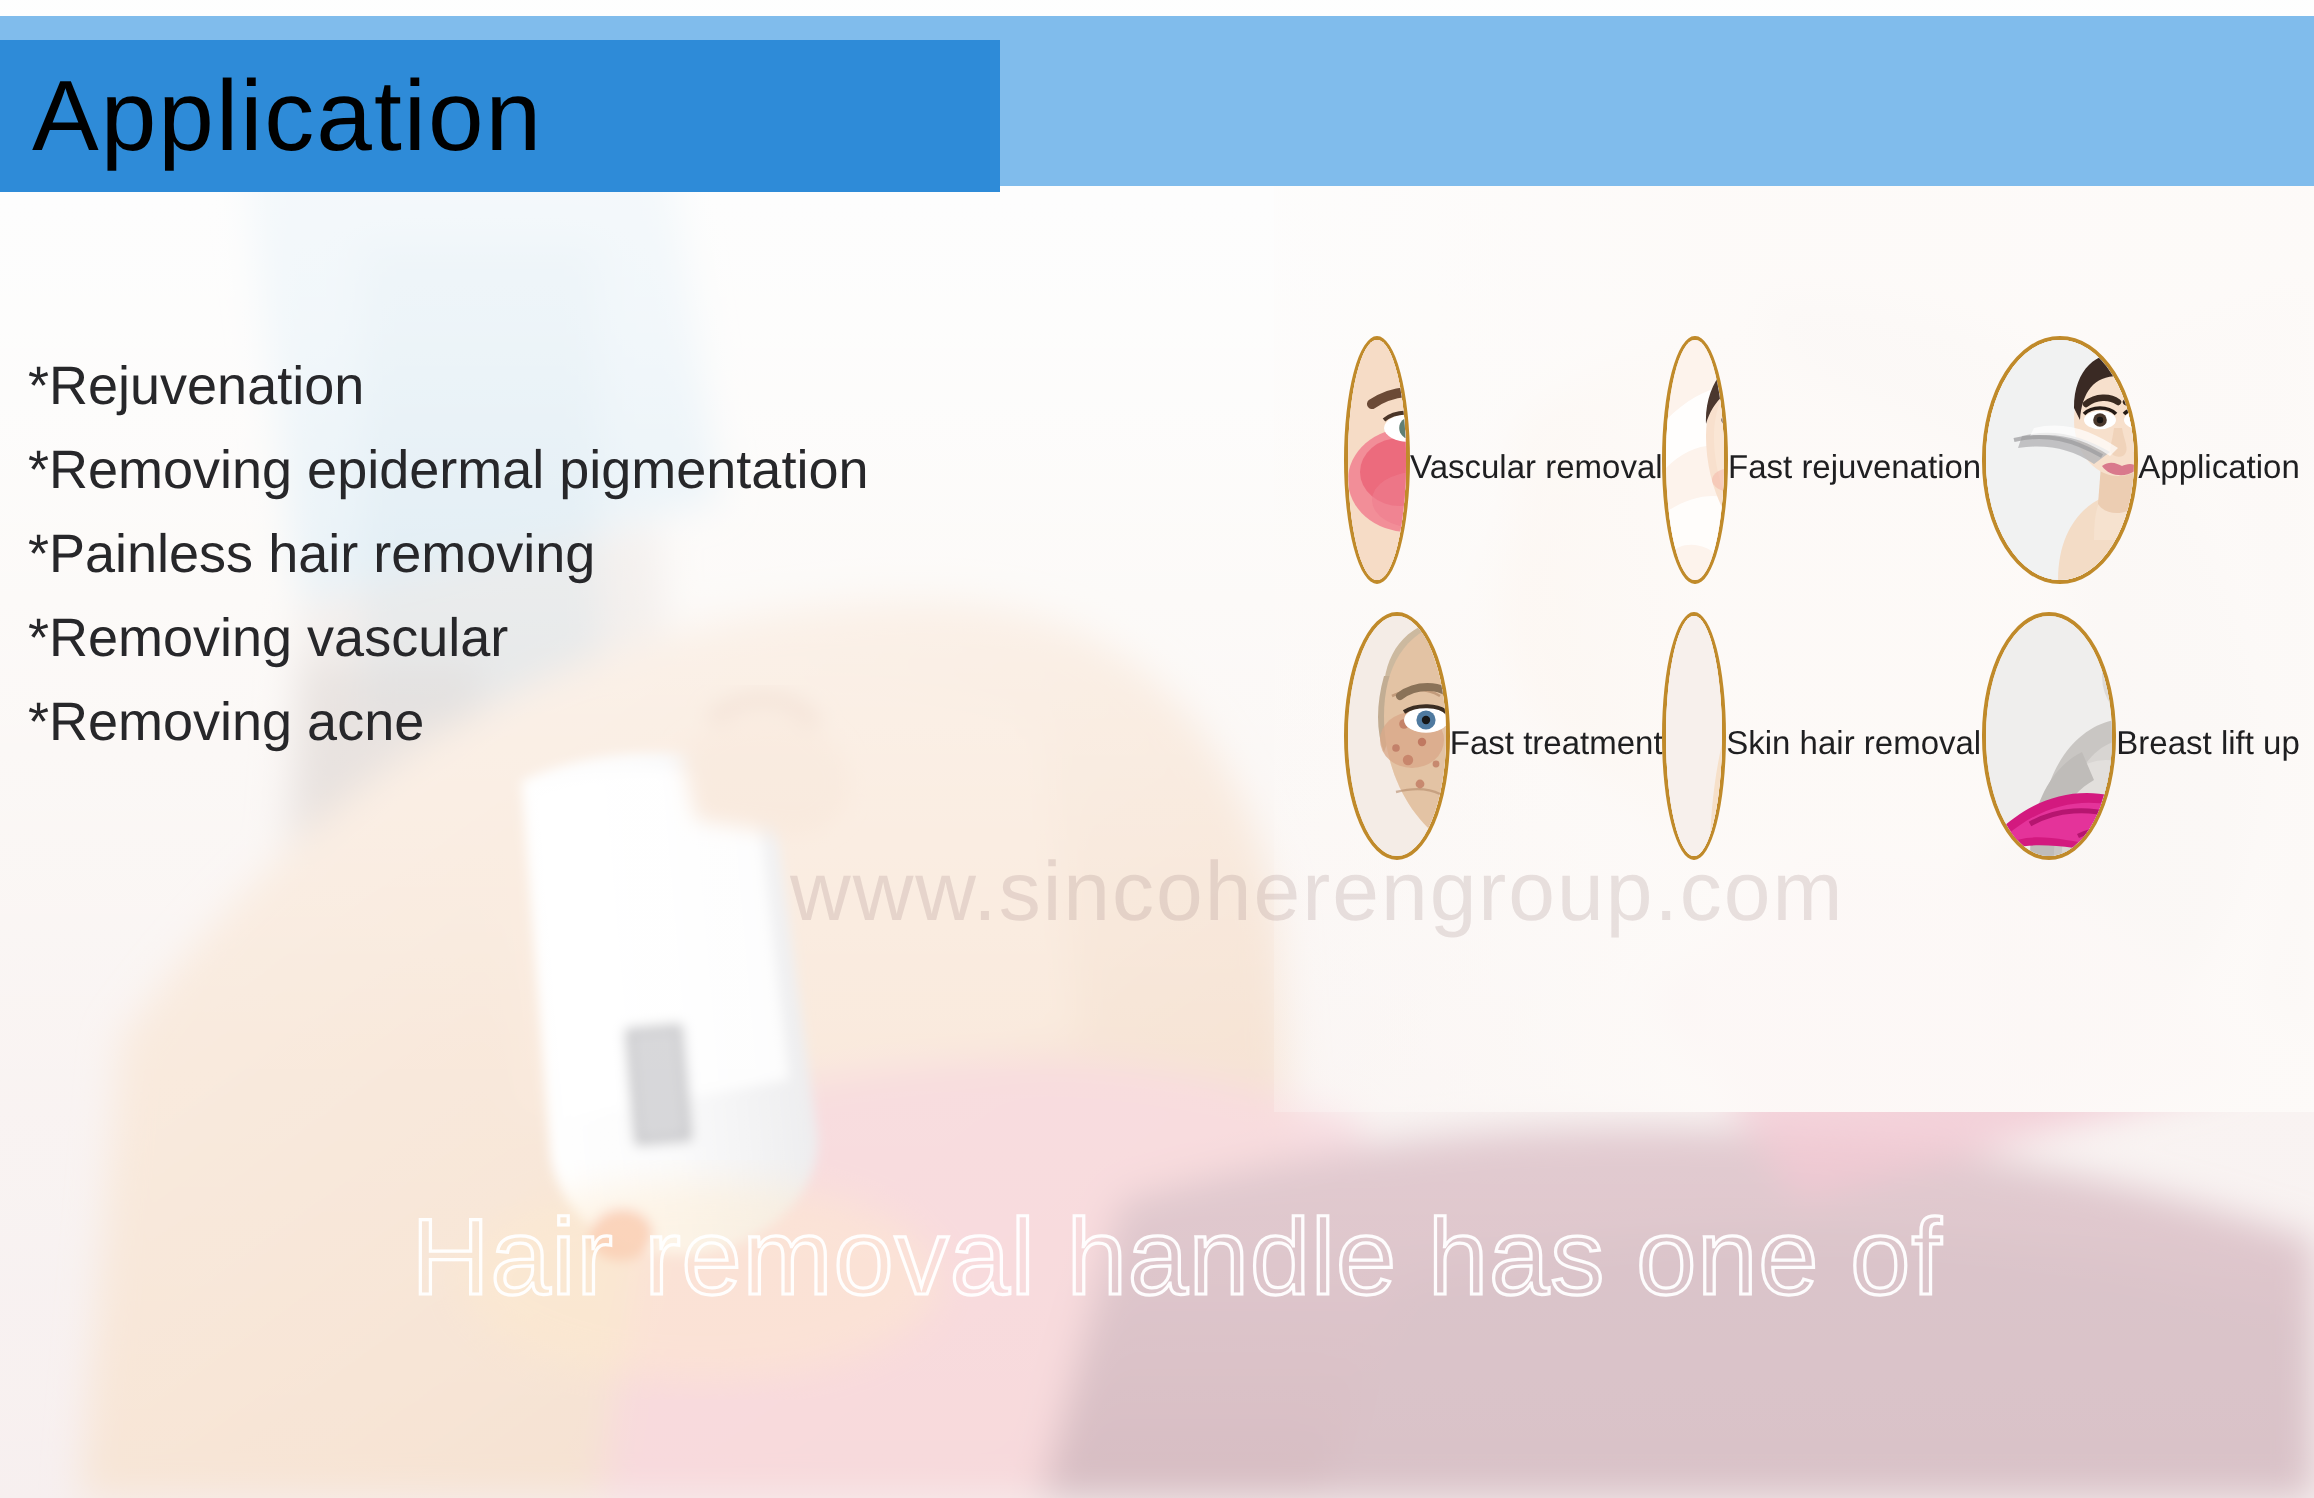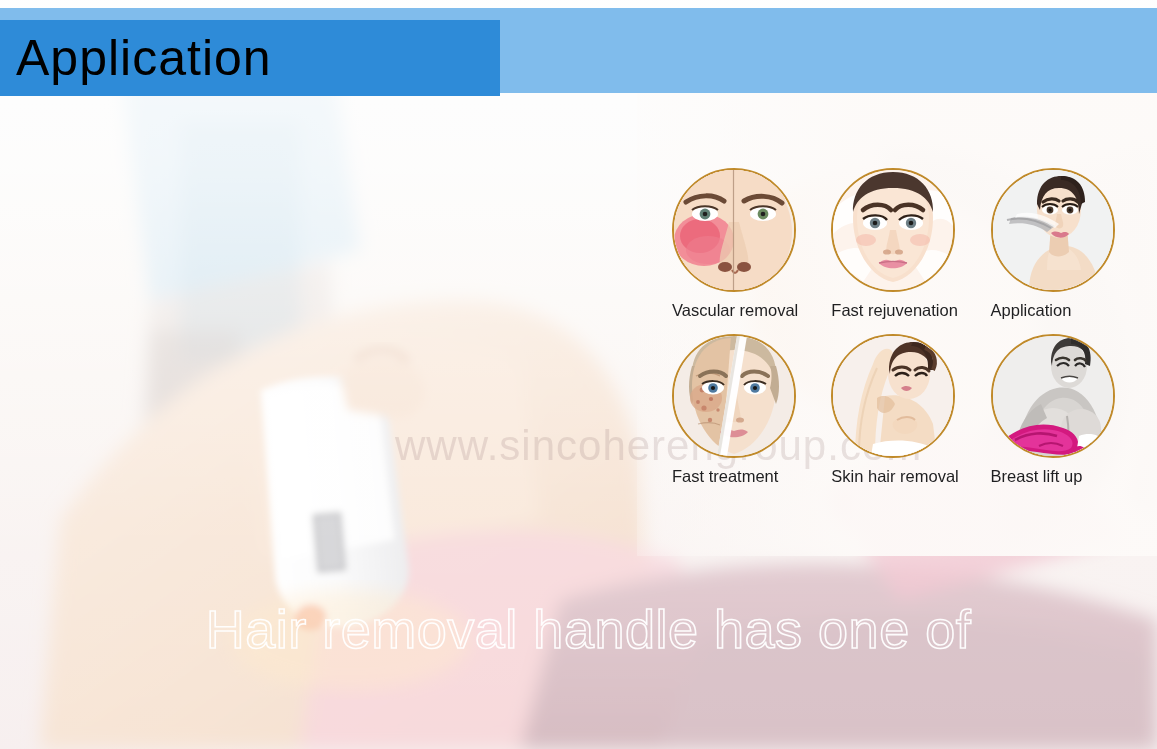--- a/index.html
+++ b/index.html
@@ -96,22 +96,22 @@
     left: 672px;
     top: 168px;
     width: 478px;
     display: flex;
     flex-wrap: wrap;
   }
   .app-cell {
     width: 159.3px;
     margin-bottom: 14px;
     display: flex;
-    flex-direction: column;
-    align-items: flex-start;
+    flex-direction: row;
+    align-items: center;
   }
   .app-circle {
     width: 124px;
     height: 124px;
     border-radius: 50%;
     border: 2px solid #c08a2a;
     overflow: hidden;
     position: relative;
     background: #f6f1ec;
     box-sizing: border-box;
@@ -248,20 +248,27 @@
   <div class="bg-right-fade"></div>
 
   <div class="watermark">www.sincoherengroup.com</div>
 
   <div class="header-band">
     <div class="header-tab">
       <div class="header-title">Application</div>
     </div>
   </div>
 
+  <div class="feature-list">
+    <div class="feature-item">*Rejuvenation</div>
+    <div class="feature-item">*Removing epidermal pigmentation</div>
+    <div class="feature-item">*Painless hair removing</div>
+    <div class="feature-item">*Removing vascular</div>
+    <div class="feature-item">*Removing  acne</div>
+  </div>
 
   <div class="app-grid">
 
     <div class="app-cell">
       <div class="app-circle">
         <svg width="120" height="120" viewBox="0 0 120 120" xmlns="http://www.w3.org/2000/svg">
           <rect width="120" height="120" fill="#f7ece2"></rect>
           <path d="M10,0 L110,0 L115,120 L5,120 Z" fill="#f3d9c4"></path>
           <ellipse cx="60" cy="62" rx="58" ry="64" fill="#f6dcc6"></ellipse>
 

